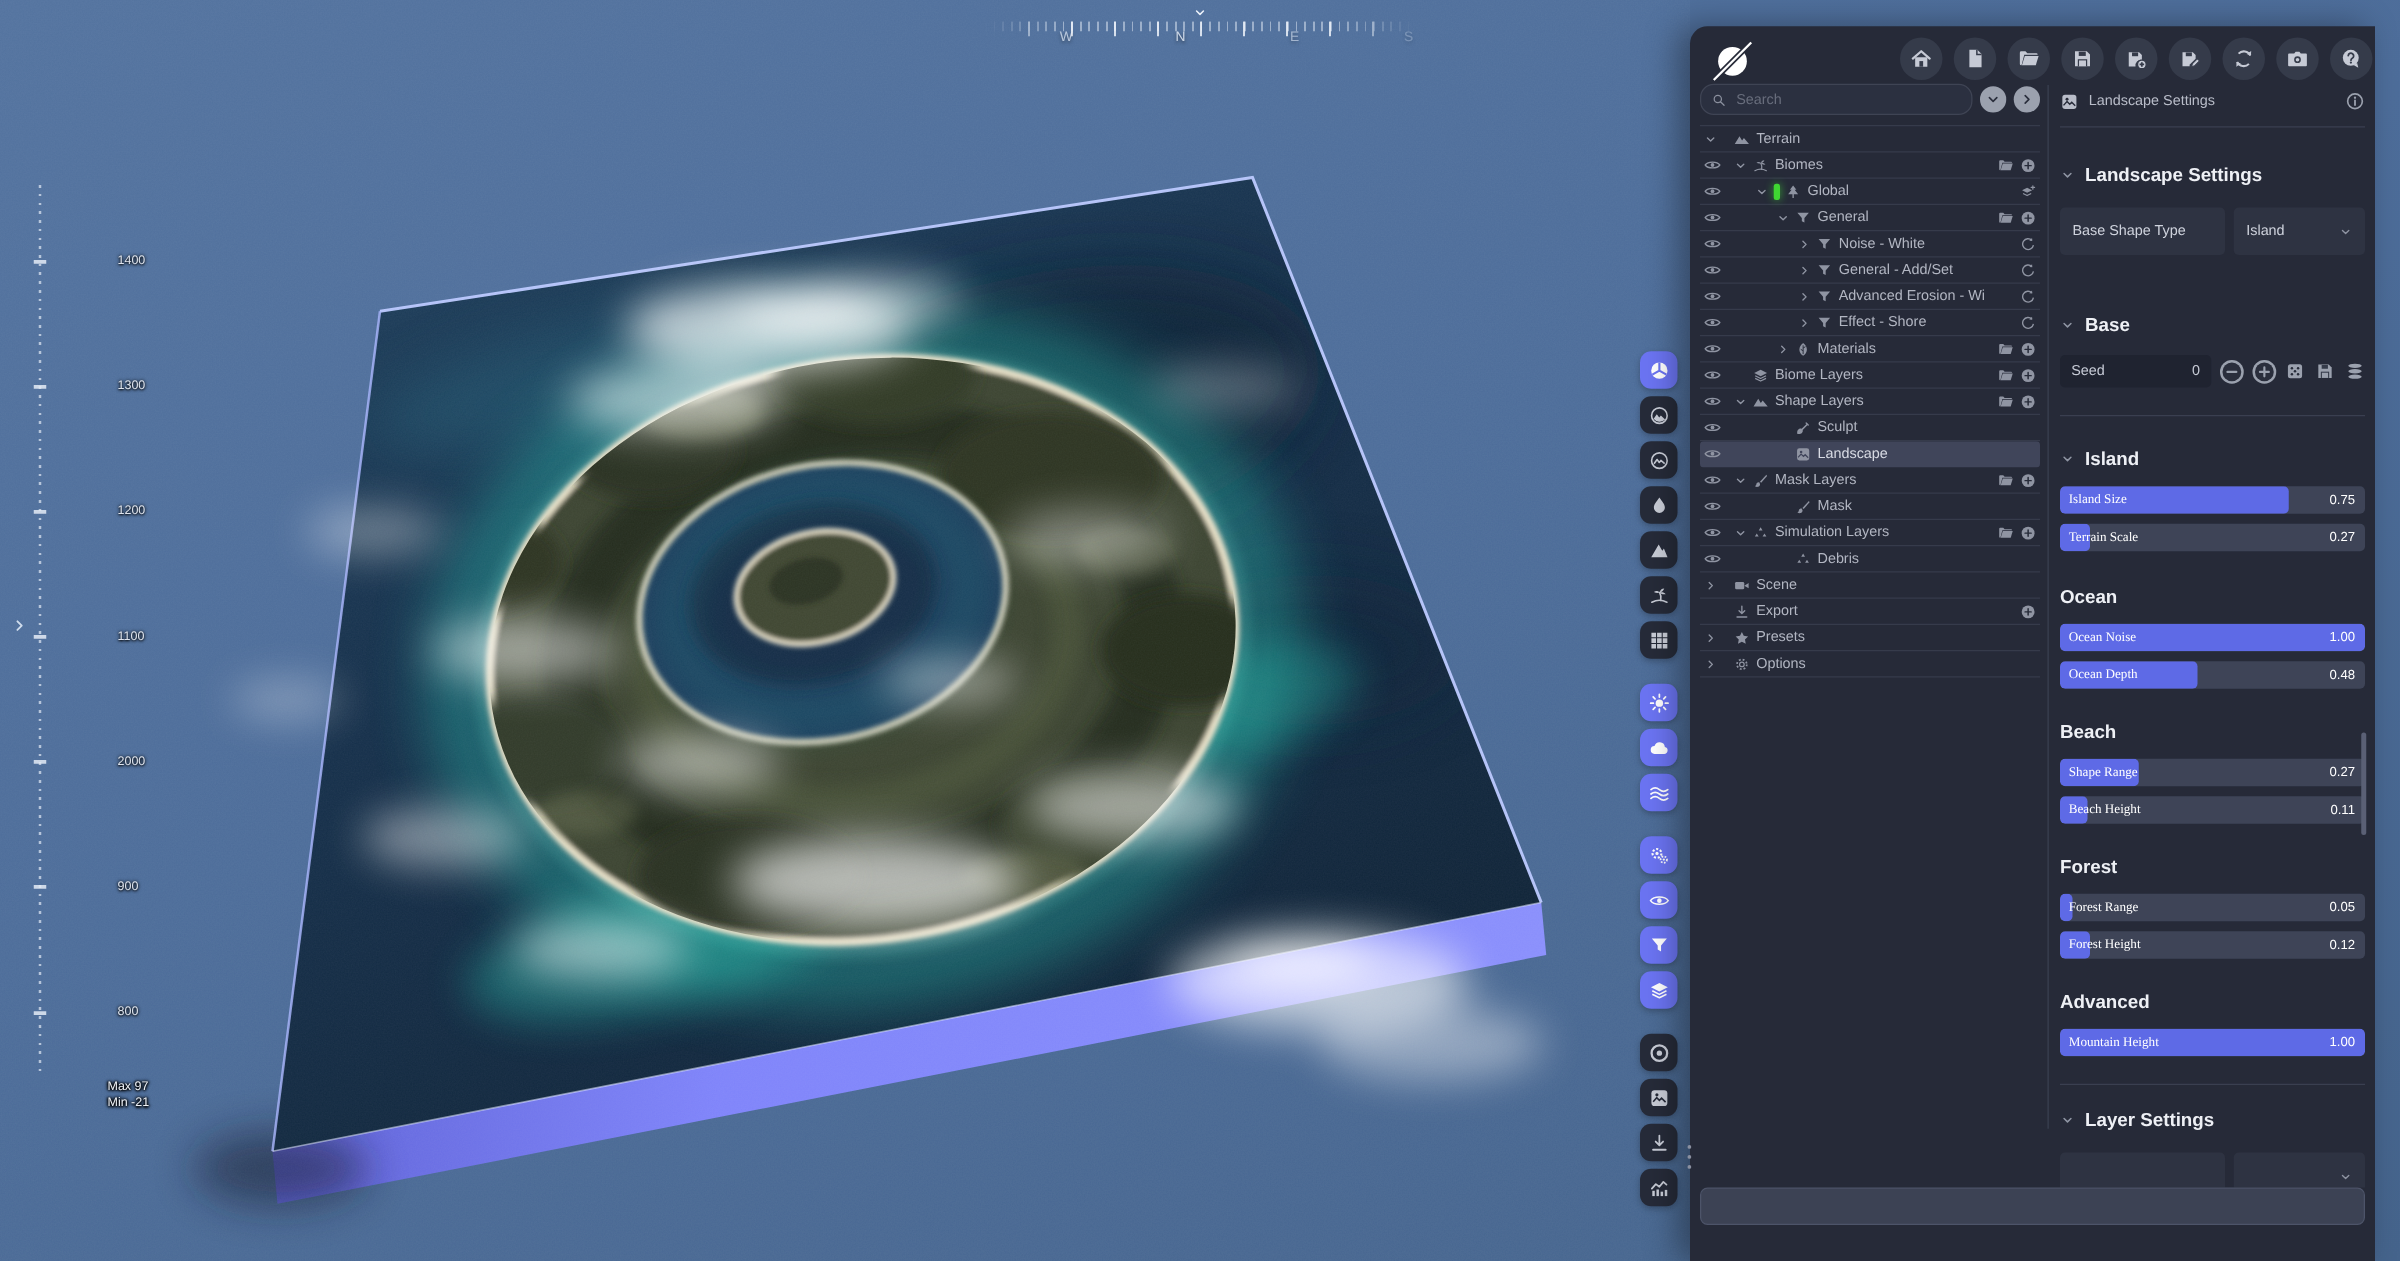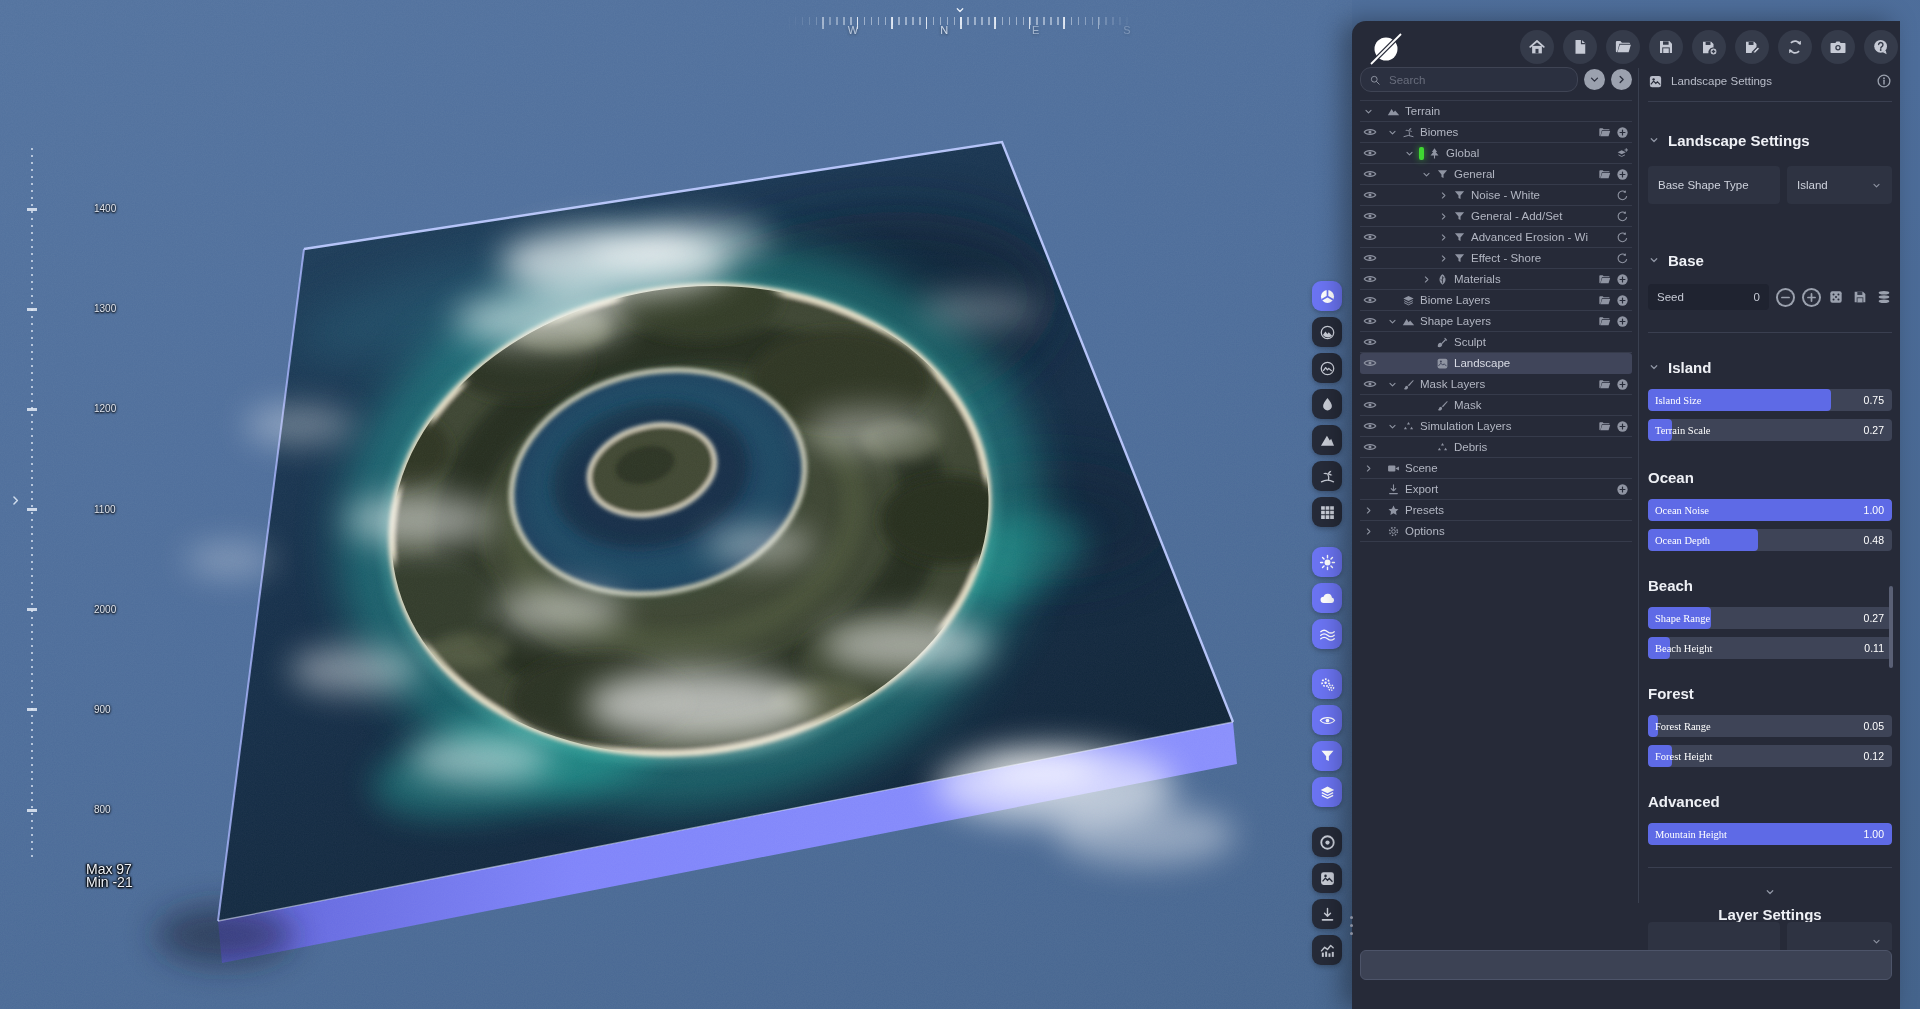--- a/index.html
+++ b/index.html
@@ -20,21 +20,21 @@
   .compass-pointer{position:absolute;left:952px;top:4px;width:16px;height:12px;color:#eef3fb;}
   .c-lbl{position:absolute;top:24px;transform:translateX(-50%);font-size:11px;color:#e4ebf5;
     text-shadow:0 1px 3px rgba(0,0,0,.5);}
 
   
   .axis-line{position:absolute;left:31px;top:148px;width:2px;height:714px;
     background:repeating-linear-gradient(180deg,rgba(225,233,245,.7) 0 2px,transparent 2px 7px);}
   .axis-tick{position:absolute;left:27px;width:10px;height:3px;background:rgba(228,235,246,.85);}
   .axis-lbl{position:absolute;left:46px;font-size:10px;color:#dfe5ef;
     text-shadow:0 0 3px #000,0 1px 2px #000;padding-left:48px;}
-  .minmax{position:absolute;left:46px;top:863px;font-size:14px;line-height:13px;color:#eef2f8;
+  .minmax{position:absolute;left:46px;top:863px;font-size:10px;line-height:13px;color:#eef2f8;
     text-shadow:0 0 3px #000,1px 0 2px #000,-1px 0 2px #000,0 1px 2px #000;padding-left:40px;}
   .vp-expand{position:absolute;left:8px;top:493px;width:15px;height:15px;color:rgba(230,240,250,.85);}
 
   
   .vtb{position:absolute;left:1312px;top:281px;display:flex;flex-direction:column;gap:6px;}
   .vtb-btn{--bg:#262b39;width:30px;height:30px;border-radius:9px;background:var(--bg);
     color:#c9cdd7;display:flex;align-items:center;justify-content:center;cursor:pointer;
     box-shadow:0 2px 5px rgba(0,0,0,.25);}
   .vtb-btn.blue{--bg:#6b74f2;background:var(--bg);color:#fff;}
   .vtb-gap{height:8px;flex:none;}
@@ -1397,21 +1397,21 @@
           </div>
           <div class="h-group" style="margin-top: 24px;">
             <span>Advanced</span>
           </div>
           <div class="slider" style="margin-top: 12px;">
             <div class="fill" style="width: 100%;"></div>
             <span class="s-lbl">Mountain Height</span>
             <span class="s-val">1.00</span>
           </div>
           <div class="divider"></div>
-          <div class="h-group" style="margin-top: 18px; flex-direction: column;">
+          <div class="h-group" style="margin-top: 18px;">
             <span class="icw" style="height: 12px; width: 12px;">
               <svg class="ic" viewBox="0 0 24 24">
                 <use href="#i-chev-d"></use>
               </svg>
             </span>
             <span>Layer Settings</span>
           </div>
           <div class="sel-row">
             <div class="sel-label"></div>
             <div class="sel-value">

